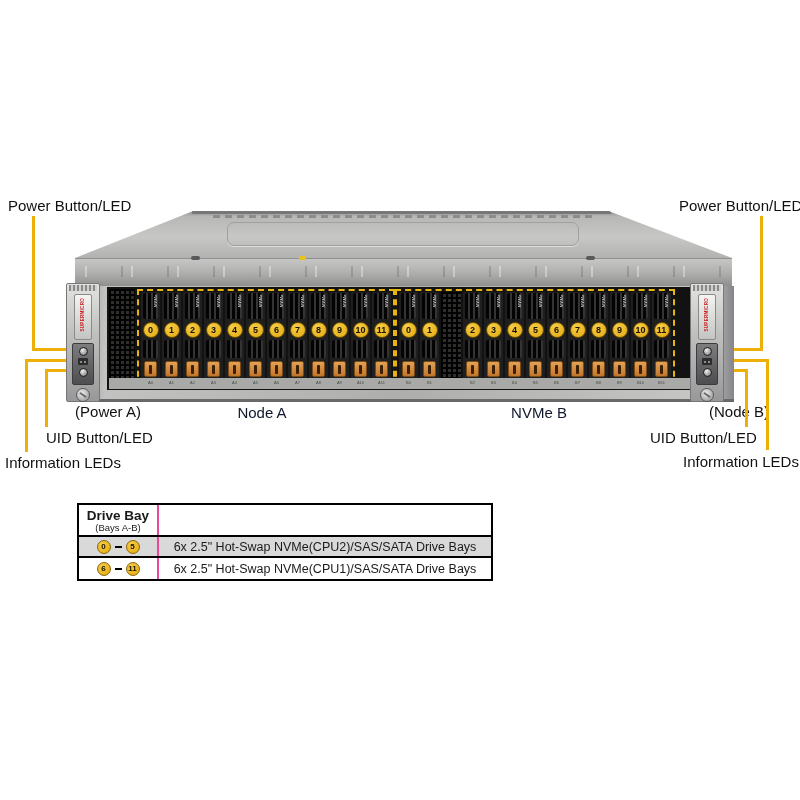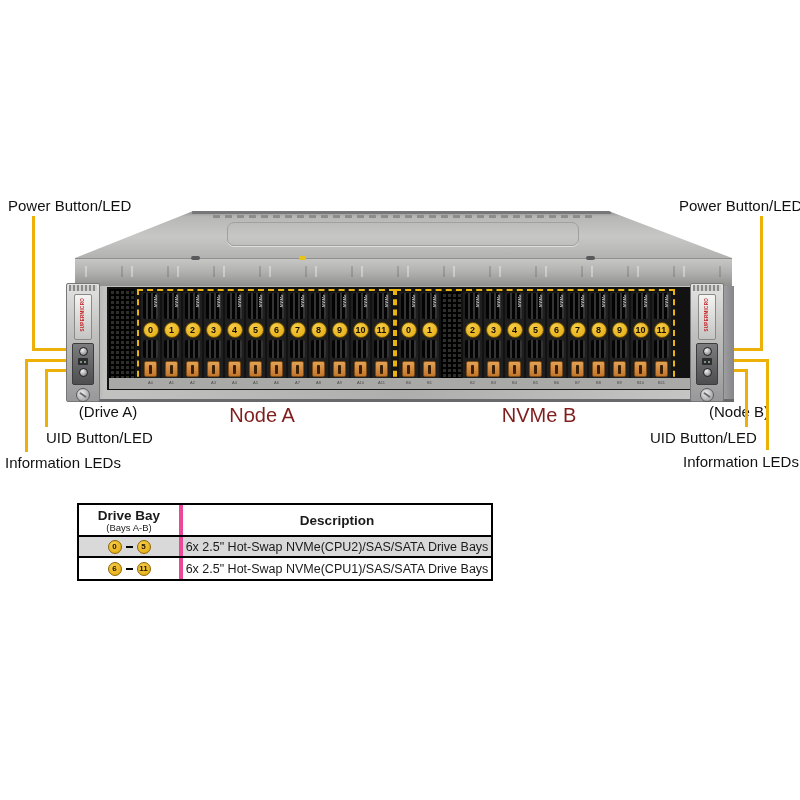--- a/index.html
+++ b/index.html
@@ -90,26 +90,26 @@
   .led-block { width:10px; height:7px; margin-top:2px; background:#2c2c2e; border-radius:1px;
     display:flex; align-items:center; justify-content:space-evenly; }
   .led-dot { width:2px; height:2px; border-radius:50%; background:#9fb4a0; }
   .ear-screw { width:14px; height:14px; margin:3px auto 0; border-radius:50%;
     background:radial-gradient(circle at 40% 35%, #efefef, #8a8a8c); border:1px solid #5a5a5c;
     position:relative; }
   .ear-screw::after { content:""; position:absolute; left:2px; top:5px; width:8px; height:2px;
     background:#6a6a6c; transform:rotate(35deg); border-radius:1px; }
 
   
-  .node-label { position:absolute; font-size:20px; color:#7f1d1d; width:100px; text-align:center; }
+  .node-label { position:absolute; font-size:15px; color:#0f172a; width:100px; text-align:center; }
 
   
   .info-table { position:absolute; left:77px; top:503px; width:416px; border:2px solid #000; background:#fff; }
   .t-header { display:flex; border-bottom:2px solid #000; height:32px; }
-  .t-col1 { width:104px; border-right:4px solid #ec4899; display:flex; flex-direction:column;
+  .t-col1 { width:80px; border-right:2px solid #ec4899; display:flex; flex-direction:column;
     align-items:center; justify-content:center; }
   .t-col2 { flex:1; display:flex; align-items:center; justify-content:center; }
   .t-title { font-size:13.5px; font-weight:bold; }
   .t-sub { font-size:9.5px; margin-top:-1px; }
   .t-row { display:flex; height:21px; }
   .t-row:not(:last-child) { border-bottom:2px solid #000; }
   .t-row:nth-of-type(odd) { background:#d9d9d9; }
   .t-desc { font-size:12.5px; }
   .range-cell { gap:4px; flex-direction:row; }
   .t-circle { width:14px; height:14px; border-radius:50%; background:radial-gradient(circle at 35% 30%, #f7cd49, #e2a80b);
@@ -117,21 +117,21 @@
     display:flex; align-items:center; justify-content:center; }
   .t-dash { width:7px; height:2px; background:#000; }
 </style>
 </head>
 <body>
 
 <div class="canvas">
 
   <div class="callout" style="left:8px; top:197px;">Power Button/LED</div>
   <div class="callout" style="left:679px; top:197px;">Power Button/LED</div>
-  <div class="callout centered" style="left:58px; top:403px; width:100px;">(Drive A)</div>
+  <div class="callout centered" style="left:58px; top:403px; width:100px;">(Power A)</div>
   <div class="callout centered" style="left:689px; top:403px; width:100px;">(Node B)</div>
   <div class="callout" style="left:46px; top:429px;">UID Button/LED</div>
   <div class="callout" style="left:650px; top:429px;">UID Button/LED</div>
   <div class="callout" style="left:5px; top:454px;">Information LEDs</div>
   <div class="callout" style="left:683px; top:453px;">Information LEDs</div>
 
   <div class="cline v" style="left:32px; top:216px; height:135px;"></div>
   <div class="cline h" style="left:32px; top:348px; width:58px;"></div>
   <div class="cline v" style="left:25px; top:359px; height:93px;"></div>
   <div class="cline h" style="left:25px; top:359px; width:65px;"></div>
@@ -512,23 +512,20 @@
 
   <div class="node-label" style="left:212px; top:404px;">Node A</div>
   <div class="node-label" style="left:489px; top:404px;">NVMe B</div>
 
   <div class="info-table">
     <div class="t-header">
       <div class="t-col1">
         <div class="t-title">Drive Bay</div>
         <div class="t-sub">(Bays A-B)</div>
       </div>
-      <div class="t-col2">
-        <div class="t-title">Description</div>
-      </div>
     </div>
     <div>
 
         <div class="t-row">
           <div class="t-col1 range-cell">
             <span class="t-circle">0</span>
             <span class="t-dash"></span>
             <span class="t-circle">5</span>
           </div>
           <div class="t-col2">

